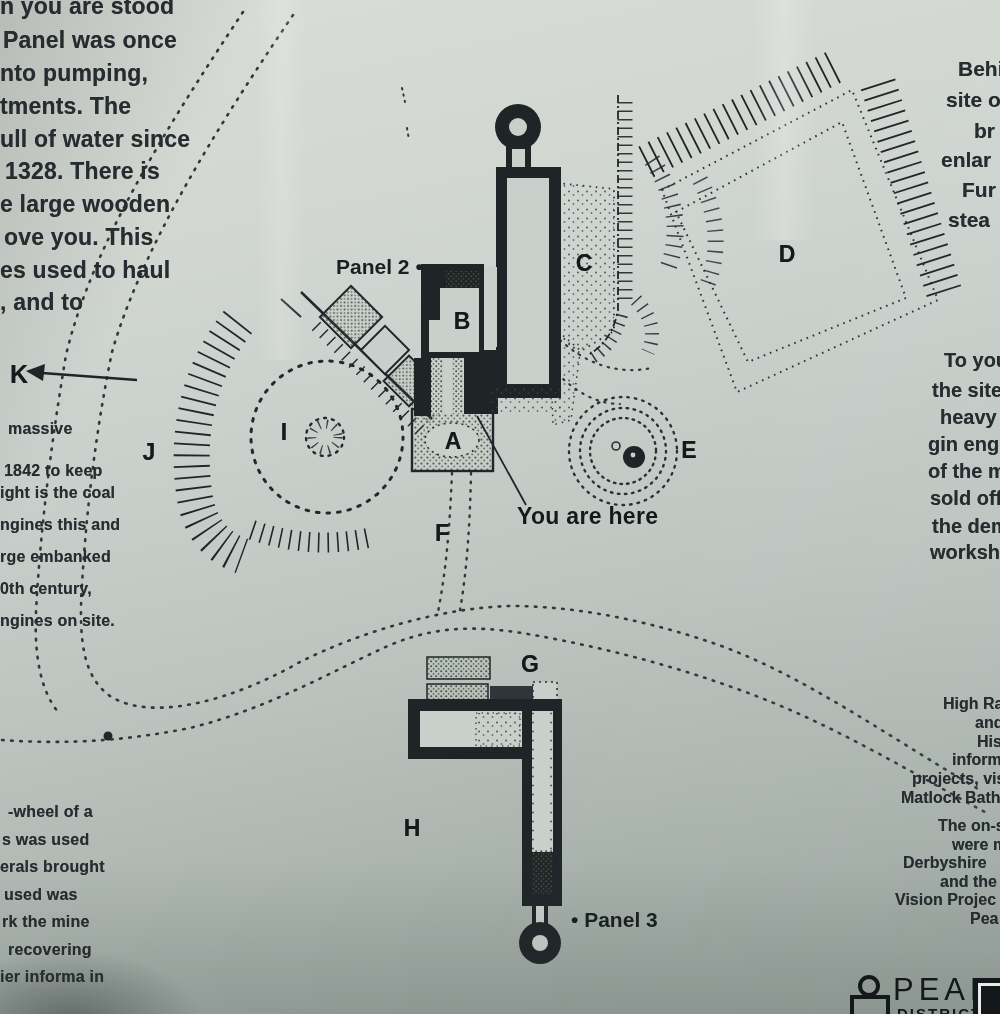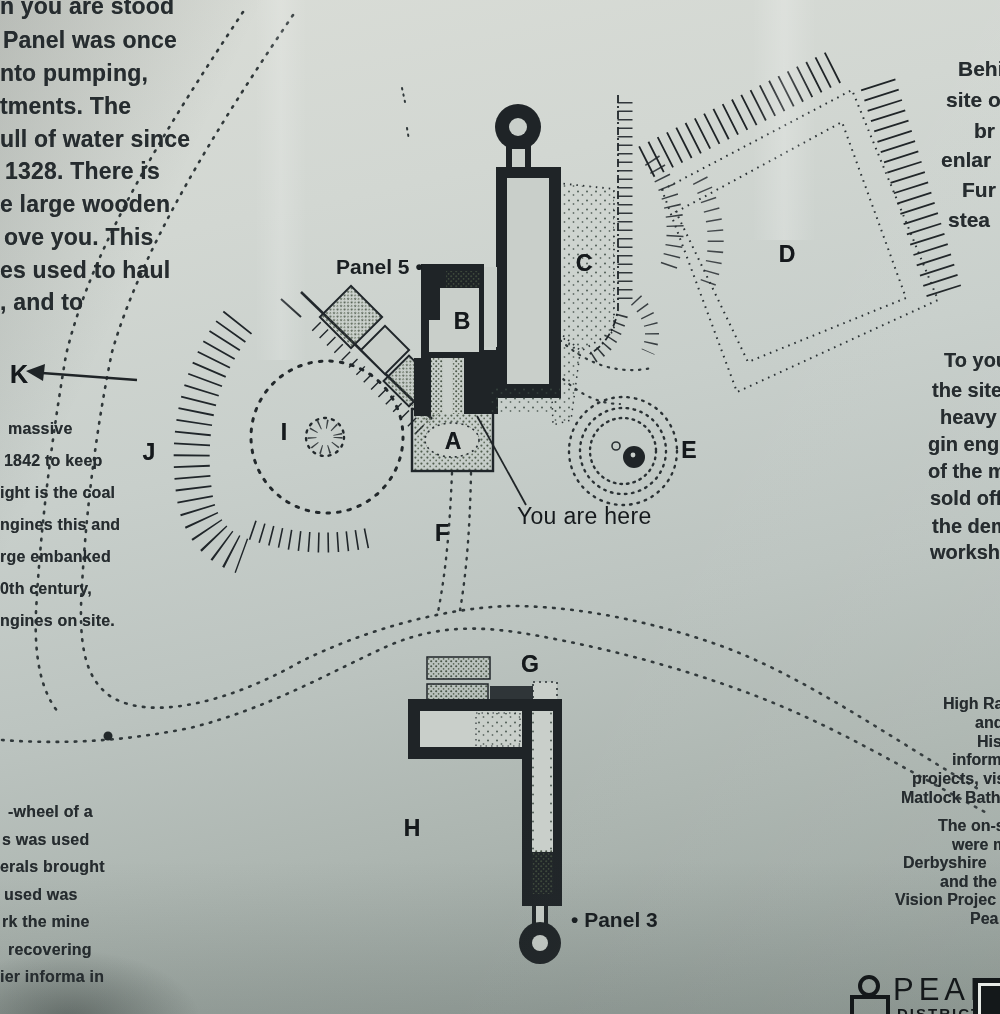--- a/index.html
+++ b/index.html
@@ -12,21 +12,21 @@
   .map-svg{filter:blur(0.25px);}
   .shade{position:absolute;pointer-events:none;}
   .tl{position:absolute;color:#262c2f;font-weight:700;white-space:nowrap;text-shadow:0 0 .6px rgba(38,44,46,.55);}
   .f23{font-size:23px;letter-spacing:.2px;}
   .f22{font-size:16px;letter-spacing:.2px;}
   .f21{font-size:21px;}
   .f20{font-size:20px;}
   .f16{font-size:16px;line-height:19px;}
   .ml{position:absolute;transform:translate(-50%,-50%);font-weight:700;font-size:23px;color:#15191c;text-shadow:0 0 .5px rgba(20,24,26,.6);}
   .plabel{position:absolute;font-weight:700;font-size:21px;color:#1a1f22;white-space:nowrap;}
-  .yah{position:absolute;font-weight:400;font-size:23px;color:#15191c;letter-spacing:.3px;}
+  .yah{position:absolute;font-weight:700;font-size:23px;color:#15191c;letter-spacing:.3px;}
   .brand{position:absolute;left:893px;top:972px;font-size:31px;letter-spacing:5px;color:#14181a;font-weight:400;}
   .brand-sub{position:absolute;left:897px;top:1005px;height:9px;overflow:hidden;font-size:15px;letter-spacing:2px;color:#14181a;font-weight:700;}
   .brand-icon{position:absolute;left:849px;top:974px;width:44px;height:40px;}
   .corner-logo{position:absolute;left:973px;top:978px;width:34px;height:36px;background:#14181a;}
   .corner-logo .in{position:absolute;left:5px;top:5px;width:22px;height:31px;border:3px solid #e7eae6;}
 </style>
 </head>
 <body>
 
 <svg class="layer map-svg" viewBox="0 0 1000 1014">
@@ -169,21 +169,21 @@
 <div class="tl f23" style="left:0px;top:60px">nto pumping,</div>
 <div class="tl f23" style="left:0px;top:93px">tments.  The</div>
 <div class="tl f23" style="left:0px;top:126px">ull of water since</div>
 <div class="tl f23" style="left:5px;top:158px">1328.  There is</div>
 <div class="tl f23" style="left:0px;top:191px">e large wooden</div>
 <div class="tl f23" style="left:4px;top:224px">ove you.  This</div>
 <div class="tl f23" style="left:0px;top:257px">es used to haul</div>
 <div class="tl f23" style="left:0px;top:289px">, and to</div>
 
 <div class="tl f22" style="left:8px;top:420px">massive</div>
-<div class="tl f22" style="left:4px;top:452px">1842 to keep</div>
+<div class="tl f22" style="left:4px;top:462px">1842 to keep</div>
 <div class="tl f22" style="left:0px;top:484px">ight is the coal</div>
 <div class="tl f22" style="left:0px;top:516px">ngines this and</div>
 <div class="tl f22" style="left:0px;top:548px">rge embanked</div>
 <div class="tl f22" style="left:0px;top:580px">0th century,</div>
 <div class="tl f22" style="left:0px;top:612px">ngines on site.</div>
 
 <div class="tl f22" style="left:8px;top:803px">-wheel of a</div>
 <div class="tl f22" style="left:2px;top:831px">s was used</div>
 <div class="tl f22" style="left:0px;top:858px">erals brought</div>
 <div class="tl f22" style="left:4px;top:886px">used was</div>
@@ -226,21 +226,21 @@
 <div class="ml" style="left:584px;top:263px">C</div>
 <div class="ml" style="left:787px;top:254px">D</div>
 <div class="ml" style="left:689px;top:450px">E</div>
 <div class="ml" style="left:442px;top:533px">F</div>
 <div class="ml" style="left:530px;top:664px">G</div>
 <div class="ml" style="left:412px;top:828px">H</div>
 <div class="ml" style="left:284px;top:432px">I</div>
 <div class="ml" style="left:149px;top:452px">J</div>
 <div class="ml" style="left:19px;top:374px;font-size:25px">K</div>
 
-<div class="plabel" style="left:336px;top:255px">Panel 5 •</div>
+<div class="plabel" style="left:336px;top:255px">Panel 2 •</div>
 <div class="plabel" style="left:571px;top:908px">• Panel 3</div>
 <div class="yah" style="left:517px;top:503px">You are here</div>
 
 <svg class="brand-icon" viewBox="0 0 44 40">
   <circle cx="20" cy="12" r="9" fill="none" stroke="#14181a" stroke-width="4"></circle>
   <rect x="3" y="23" width="36" height="20" fill="none" stroke="#14181a" stroke-width="4"></rect>
 </svg>
 <div class="brand">PEAK</div>
 <div class="brand-sub">DISTRICT</div>
 <div class="corner-logo">

